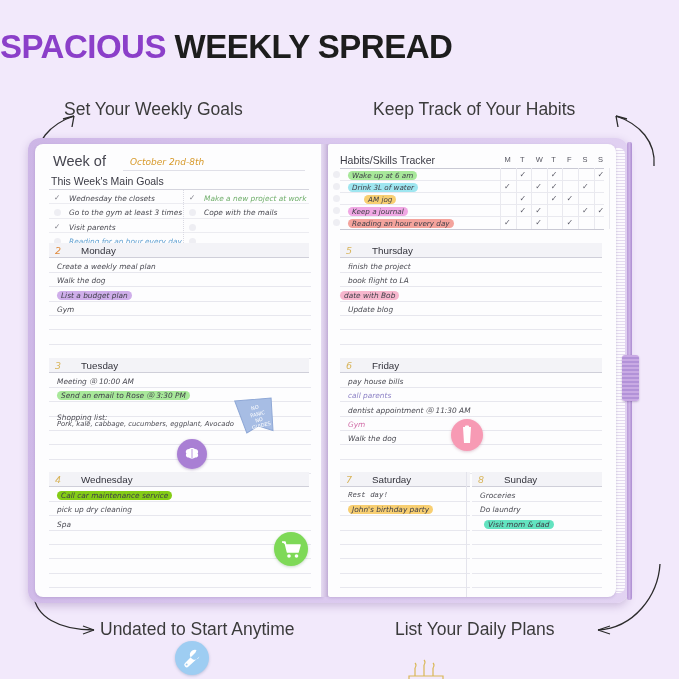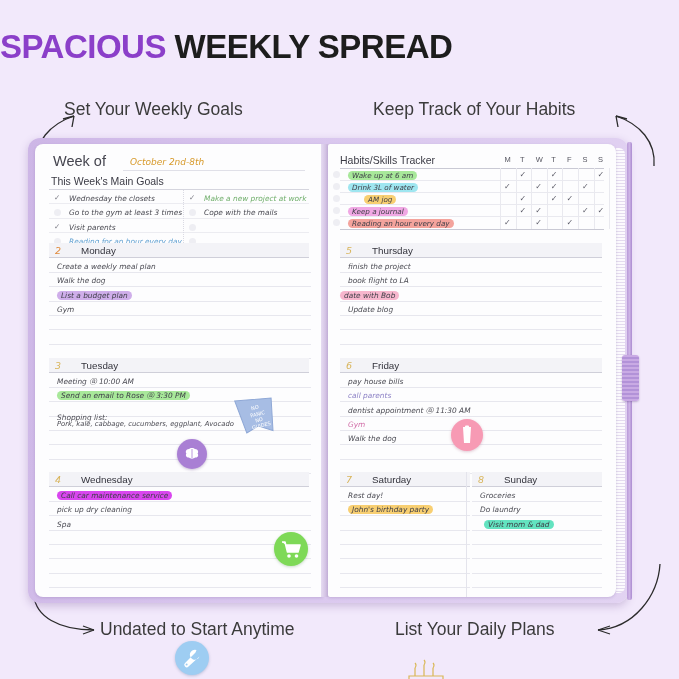--- a/index.html
+++ b/index.html
@@ -218,21 +218,21 @@
         <div class="day-num" style="left: 20px; top: 330px; color: rgb(216, 180, 90);">4</div>
         <div class="day-name" style="left: 46px; top: 330px;">Wednesday</div>
         <div style="position: absolute; left: 14px; top: 342px; width: 260px; border-bottom: 1px solid rgb(207, 207, 217);"></div>
         <div class="ruled" style="top: 357px; left: 14px; right: 12px;"></div>
         <div class="ruled" style="top: 371.3px; left: 14px; right: 12px;"></div>
         <div class="ruled" style="top: 385.6px; left: 14px; right: 12px;"></div>
         <div class="ruled" style="top: 399.9px; left: 14px; right: 12px;"></div>
         <div class="ruled" style="top: 414.2px; left: 14px; right: 12px;"></div>
         <div class="ruled" style="top: 428.5px; left: 14px; right: 12px;"></div>
         <div class="ruled" style="top: 442.8px; left: 14px; right: 12px;"></div>
-        <div class="task" style="left: 22px; top: 347px; color: rgb(61, 61, 70);"><span class="hl" style="background: #d946ef;">Call car maintenance service</span></div>
+        <div class="task" style="left: 22px; top: 347px; color: rgb(61, 61, 70);"><span class="hl" style="background: #84cc16;">Call car maintenance service</span></div>
         <div class="task" style="left: 22px; top: 361.3px; color: rgb(74, 74, 82);">pick up dry cleaning</div>
         <div class="task" style="left: 22px; top: 375.6px; color: rgb(74, 74, 82);">Spa</div>
       </div>
   </div>
 
   <div id="spine"></div>
 
   <div class="page" id="page-right">
     <div class="sheet" id="right-sheet">
         <div class="hdr-row" style="left: 12px; top: 10px; font-size: 10.5px; color: rgb(58, 58, 68);">Habits/Skills Tracker</div>
@@ -319,21 +319,21 @@
         <div class="day-num" style="left: 18px; top: 330px; color: rgb(216, 180, 90);">7</div>
         <div class="day-name" style="left: 44px; top: 330px;">Saturday</div>
         <div style="position: absolute; left: 12px; top: 342px; width: 130px; border-bottom: 1px solid rgb(207, 207, 217);"></div>
         <div style="position: absolute; left: 12px; top: 357px; width: 130px; border-bottom: 1px solid rgb(231, 231, 238);"></div>
         <div style="position: absolute; left: 12px; top: 371.3px; width: 130px; border-bottom: 1px solid rgb(231, 231, 238);"></div>
         <div style="position: absolute; left: 12px; top: 385.6px; width: 130px; border-bottom: 1px solid rgb(231, 231, 238);"></div>
         <div style="position: absolute; left: 12px; top: 399.9px; width: 130px; border-bottom: 1px solid rgb(231, 231, 238);"></div>
         <div style="position: absolute; left: 12px; top: 414.2px; width: 130px; border-bottom: 1px solid rgb(231, 231, 238);"></div>
         <div style="position: absolute; left: 12px; top: 428.5px; width: 130px; border-bottom: 1px solid rgb(231, 231, 238);"></div>
         <div style="position: absolute; left: 12px; top: 442.8px; width: 130px; border-bottom: 1px solid rgb(231, 231, 238);"></div>
-        <div class="task" style="left: 20px; top: 347px; color: rgb(74, 74, 82);">Rest day!</div>
+        <div class="task" style="left: 20px; top: 347px; color: rgb(74, 74, 82); font-family: Liberation Mono, monospace;">Rest day!</div>
         <div class="task" style="left: 20px; top: 361.3px; color: rgb(61, 61, 70);"><span class="hl" style="background: rgb(248, 207, 114);">John's birthday party</span></div>
         <div class="day-head" style="left: 144px; top: 328px; width: 130px;"></div>
         <div class="day-num" style="left: 150px; top: 330px; color: rgb(216, 180, 90);">8</div>
         <div class="day-name" style="left: 176px; top: 330px;">Sunday</div>
         <div style="position: absolute; left: 144px; top: 342px; width: 130px; border-bottom: 1px solid rgb(207, 207, 217);"></div>
         <div style="position: absolute; left: 144px; top: 357px; width: 130px; border-bottom: 1px solid rgb(231, 231, 238);"></div>
         <div style="position: absolute; left: 144px; top: 371.3px; width: 130px; border-bottom: 1px solid rgb(231, 231, 238);"></div>
         <div style="position: absolute; left: 144px; top: 385.6px; width: 130px; border-bottom: 1px solid rgb(231, 231, 238);"></div>
         <div style="position: absolute; left: 144px; top: 399.9px; width: 130px; border-bottom: 1px solid rgb(231, 231, 238);"></div>
         <div style="position: absolute; left: 144px; top: 414.2px; width: 130px; border-bottom: 1px solid rgb(231, 231, 238);"></div>

